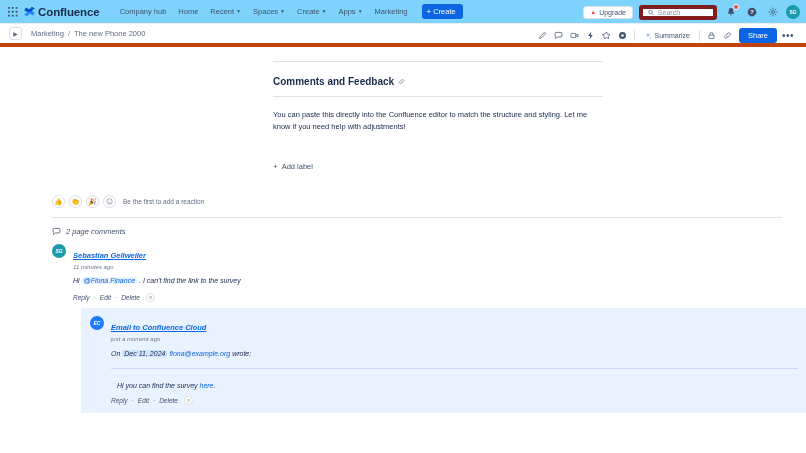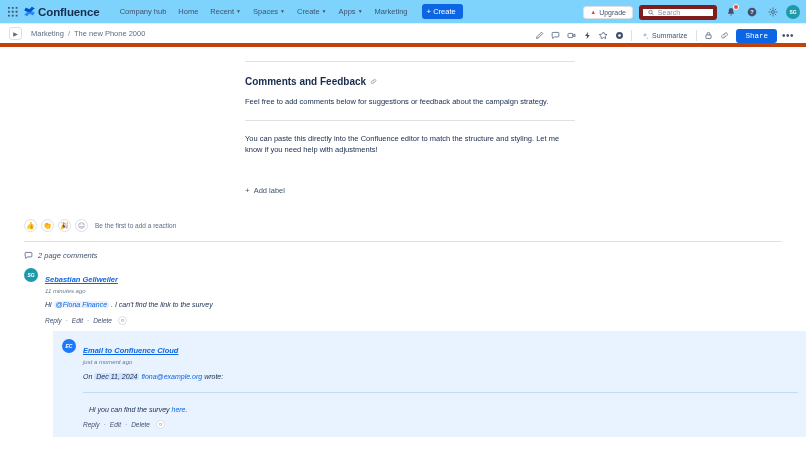--- a/index.html
+++ b/index.html
@@ -132,31 +132,31 @@
   .tool-sep { width:1px; height:11px; background:#dcdfe4; margin:0 3px; }
   .summarize-btn {
     display:flex; align-items:center; gap:3px;
     font-size: 7px; color: #42526e;
     padding: 2px 5px; border-radius: 3px; cursor: pointer;
   }
   .share-btn {
     background: #0c66e4; color:#fff;
     font-size: 7.5px; font-weight: 500;
     border-radius: 3px; padding: 3px 9px;
-    cursor: pointer; border:none; font-family: Liberation Mono, monospace;
+    cursor: pointer; border:none; font-family: Liberation Sans, sans-serif;
     margin-left: 3px;
   }
   .more-btn {
     font-size: 10px; color:#42526e; cursor:pointer;
     padding: 0 4px; letter-spacing: 0.5px; line-height: 1;
     display:flex; align-items:center; height:15px;
   }
 
   
-  .content { position: relative; height: 406px; overflow: hidden; }
+  .content { position: relative; height: 406px; overflow: hidden; padding-left: 28px; }
 
   .doc {
     padding: 14px 0 0 0;
   }
   .doc-inner { width: 330px; margin-left: 245px; }
   .hr-top { height:1px; background:#dfe1e6; margin-bottom: 14px; }
   .sec-title {
     font-size: 10px; font-weight: 600; color: #172b4d;
     display: flex; align-items: center; gap: 4px;
     margin-bottom: 9px;
@@ -433,21 +433,20 @@
       <div class="sec-title">
         <span>Comments and Feedback</span>
         <span class="anchor-link">
           <svg width="7" height="7" viewBox="0 0 16 16" fill="none" stroke="currentColor" stroke-width="1.5">
             <path d="M6.6 9.4a2.7 2.7 0 0 0 4 .3l2.1-2.1a2.7 2.7 0 0 0-3.8-3.8l-1.2 1.2" stroke-linecap="round"></path>
             <path d="M9.4 6.6a2.7 2.7 0 0 0-4-.3L3.3 8.4a2.7 2.7 0 0 0 3.8 3.8l1.2-1.2" stroke-linecap="round"></path>
           </svg>
         </span>
       </div>
 
-      <div class="para">Feel free to add comments below for suggestions or feedback about the campaign strategy.</div>
 
       <div class="hr-mid"></div>
 
       <div class="para">You can paste this directly into the Confluence editor to match the structure and styling. Let me know if you need help with adjustments!</div>
 
       <div class="add-label">
         <span style="font-size:8px;">+</span>
         <span>Add label</span>
       </div>
     </div>

